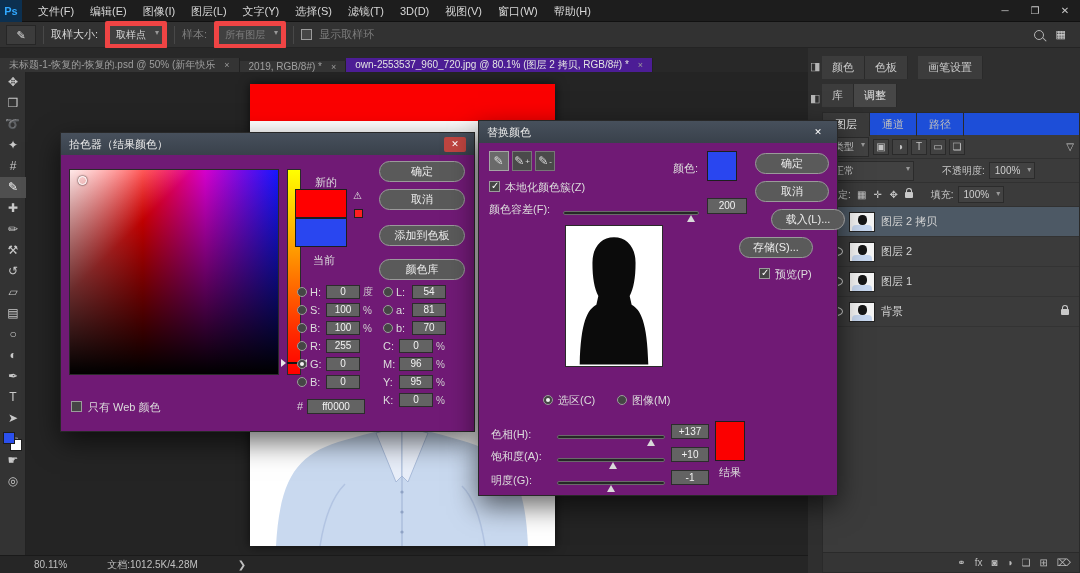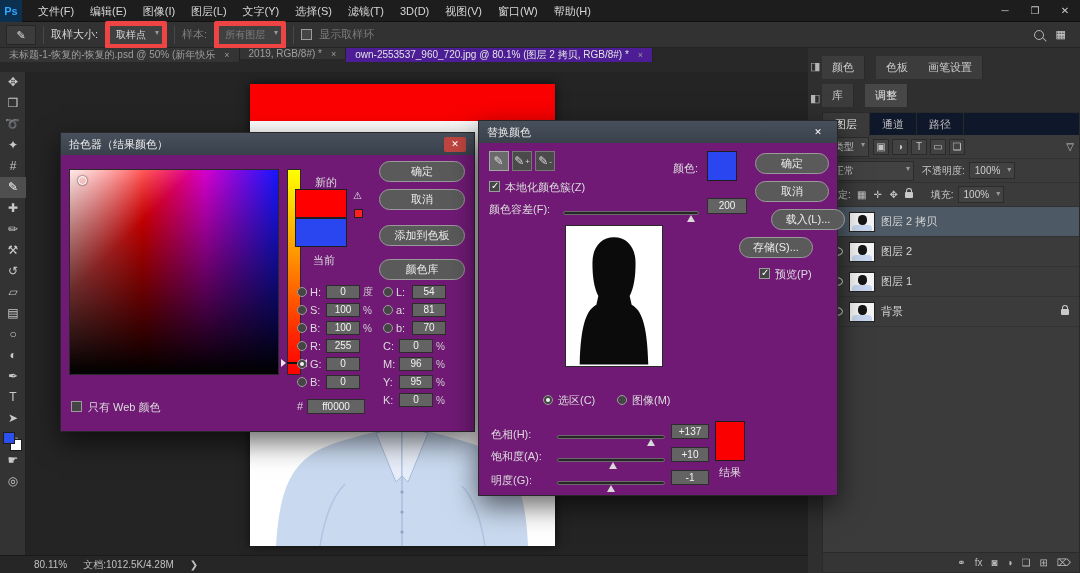--- a/index.html
+++ b/index.html
@@ -21,46 +21,46 @@
   .dropdown::after{content:"▾";position:absolute;right:3px;top:2px;font-size:8px;color:#999}
   .dim{color:#7d7d7d}
   .dropdown.dim{color:#7d7d7d}
   .cb{position:absolute;width:11px;height:11px;background:#454545;border:1px solid #9c9c9c}
   .cb.inline{position:static;display:inline-block;flex:0 0 auto}
   .cb.checked::after{content:"✓";position:absolute;left:1px;top:-2px;font-size:10px;color:#fff}
   .opt-right{margin-left:auto;display:flex;align-items:center;gap:12px;padding-right:14px}
   .icon-search{position:relative;width:10px;height:10px;border:1px solid #b5b5b5;border-radius:50%}
   .icon-search::after{content:"";position:absolute;width:5px;height:1px;background:#b5b5b5;transform:rotate(45deg);right:-4px;bottom:-1px}
   
-  .tabbar{position:absolute;left:0;top:48px;width:1080px;height:24px;background:#282828;display:flex;align-items:flex-start}
+  .tabbar{position:absolute;left:0;top:48px;width:1080px;height:24px;background:#282828;display:flex;align-items:flex-end}
   .doc-tab{display:flex;align-items:center;padding:0 9px;background:#343434;color:#9f9f9f;border-right:1px solid #222;white-space:nowrap;font-size:10px}
   .doc-tab.active{background:#4c1d95;color:#e3e3e3}
   .tab-close{margin-left:9px;font-size:9px;color:#9a9a9a}
   
   .toolbar{position:absolute;left:0;top:72px;width:26px;height:483px;background:#333;border-right:1px solid #222}
   .tool{width:26px;height:21px;text-align:center;line-height:21px;color:#c9c9c9;font-size:12px}
   .tool.active{background:#4f4f4f;color:#fff}
   .fgbg{position:absolute;left:3px;top:432px;width:20px;height:20px}
   .bg-sw{position:absolute;left:7px;top:7px;width:12px;height:12px;background:#fff;border:1px solid #1d1d1d}
   .fg-sw{position:absolute;left:0;top:0;width:12px;height:12px;border:1px solid #1d1d1d}
   
   .pasteboard{position:absolute;left:26px;top:72px;width:782px;height:483px;background:#242424;overflow:hidden}
   .canvas{position:absolute;left:224px;top:12px;width:305px;height:462px;background:#fff;box-shadow:0 0 10px rgba(0,0,0,.65)}
   .red-layer{position:absolute;left:0;top:0;width:100%;height:37px}
   .canvas svg{position:absolute;left:0;top:0}
   
-  .statusbar{position:absolute;left:0;top:555px;width:808px;height:18px;background:#262626;border-top:1px solid #1a1a1a;display:flex;align-items:center;gap:16px;padding-left:34px;font-size:10px;color:#c0c0c0}
+  .statusbar{position:absolute;left:0;top:555px;width:808px;height:18px;background:#262626;border-top:1px solid #1a1a1a;display:flex;align-items:center;gap:40px;padding-left:34px;font-size:10px;color:#c0c0c0}
   
   .dock{position:absolute;left:808px;top:48px;width:272px;height:525px;background:#2f2f2f}
   .mini-icon{position:absolute;left:2px;font-size:11px;color:#b5b5b5}
-  .ptab-row{position:absolute;left:14px;display:flex;gap:11px;align-items:flex-start}
+  .ptab-row{position:absolute;left:14px;display:flex;gap:0;align-items:flex-start}
   .ptab{padding:4px 10px;background:#3c3c3c;color:#c9c9c9;border-right:1px solid #2a2a2a;font-size:11px}
   .ptab.active{background:#474747;color:#e6e6e6}
   .layers-panel{position:absolute;left:14px;top:64px;width:258px;height:461px;background:#3b3b3b;border:1px solid #2a2a2a}
-  .lp-tabs{display:flex;height:22px;background:#0f172a;align-items:center}
+  .lp-tabs{display:flex;height:22px;background:#1d4ed8;align-items:center}
   .lp-tab{padding:4px 12px;color:#bdbdbd;border-right:1px solid #2a2a2a;font-size:11px}
   .lp-tab.active{background:#3b3b3b;color:#e8e8e8}
   .lp-row{display:flex;align-items:center;height:24px;padding:0 5px;gap:4px;border-bottom:1px solid #313131;font-size:10px;color:#c7c7c7}
   .dd{position:relative;background:#424242;border:1px solid #2b2b2b;color:#cfcfcf;padding:2px 14px 2px 5px;font-size:10px}
   .dd::after{content:"▾";position:absolute;right:3px;top:2px;font-size:8px;color:#999}
   .ficon{width:16px;height:16px;background:#424242;border:1px solid #2a2a2a;color:#c3c3c3;text-align:center;line-height:14px;font-size:10px}
   .licon{width:14px;text-align:center;color:#c3c3c3;font-size:10px}
   .layer-list{display:block}
   .layer-row{display:flex;align-items:center;height:30px;gap:6px;padding-left:6px;border-bottom:1px solid #333;font-size:11px;color:#d5d5d5}
   .layer-row.selected{background:#4d5965}
@@ -272,21 +272,21 @@
       <span class="ficon">▣</span>
           <span class="ficon">◑</span>
           <span class="ficon">T</span>
           <span class="ficon">▭</span>
           <span class="ficon">❏</span>
         </span>
       <span style="margin-left:auto">▽</span>
     </div>
     <div class="lp-row">
       <span class="dd" style="width:86px">正常</span>
-      <span style="margin-left:4px">不透明度:</span>
+      <span style="margin-left:24px">不透明度:</span>
       <span class="dd">100%</span>
     </div>
     <div class="lp-row">
       <span>锁定:</span>
       <span style="display:flex;gap:2px">
 
       <span class="licon">▦</span>
           <span class="licon">✛</span>
           <span class="licon">✥</span>
         </span>

